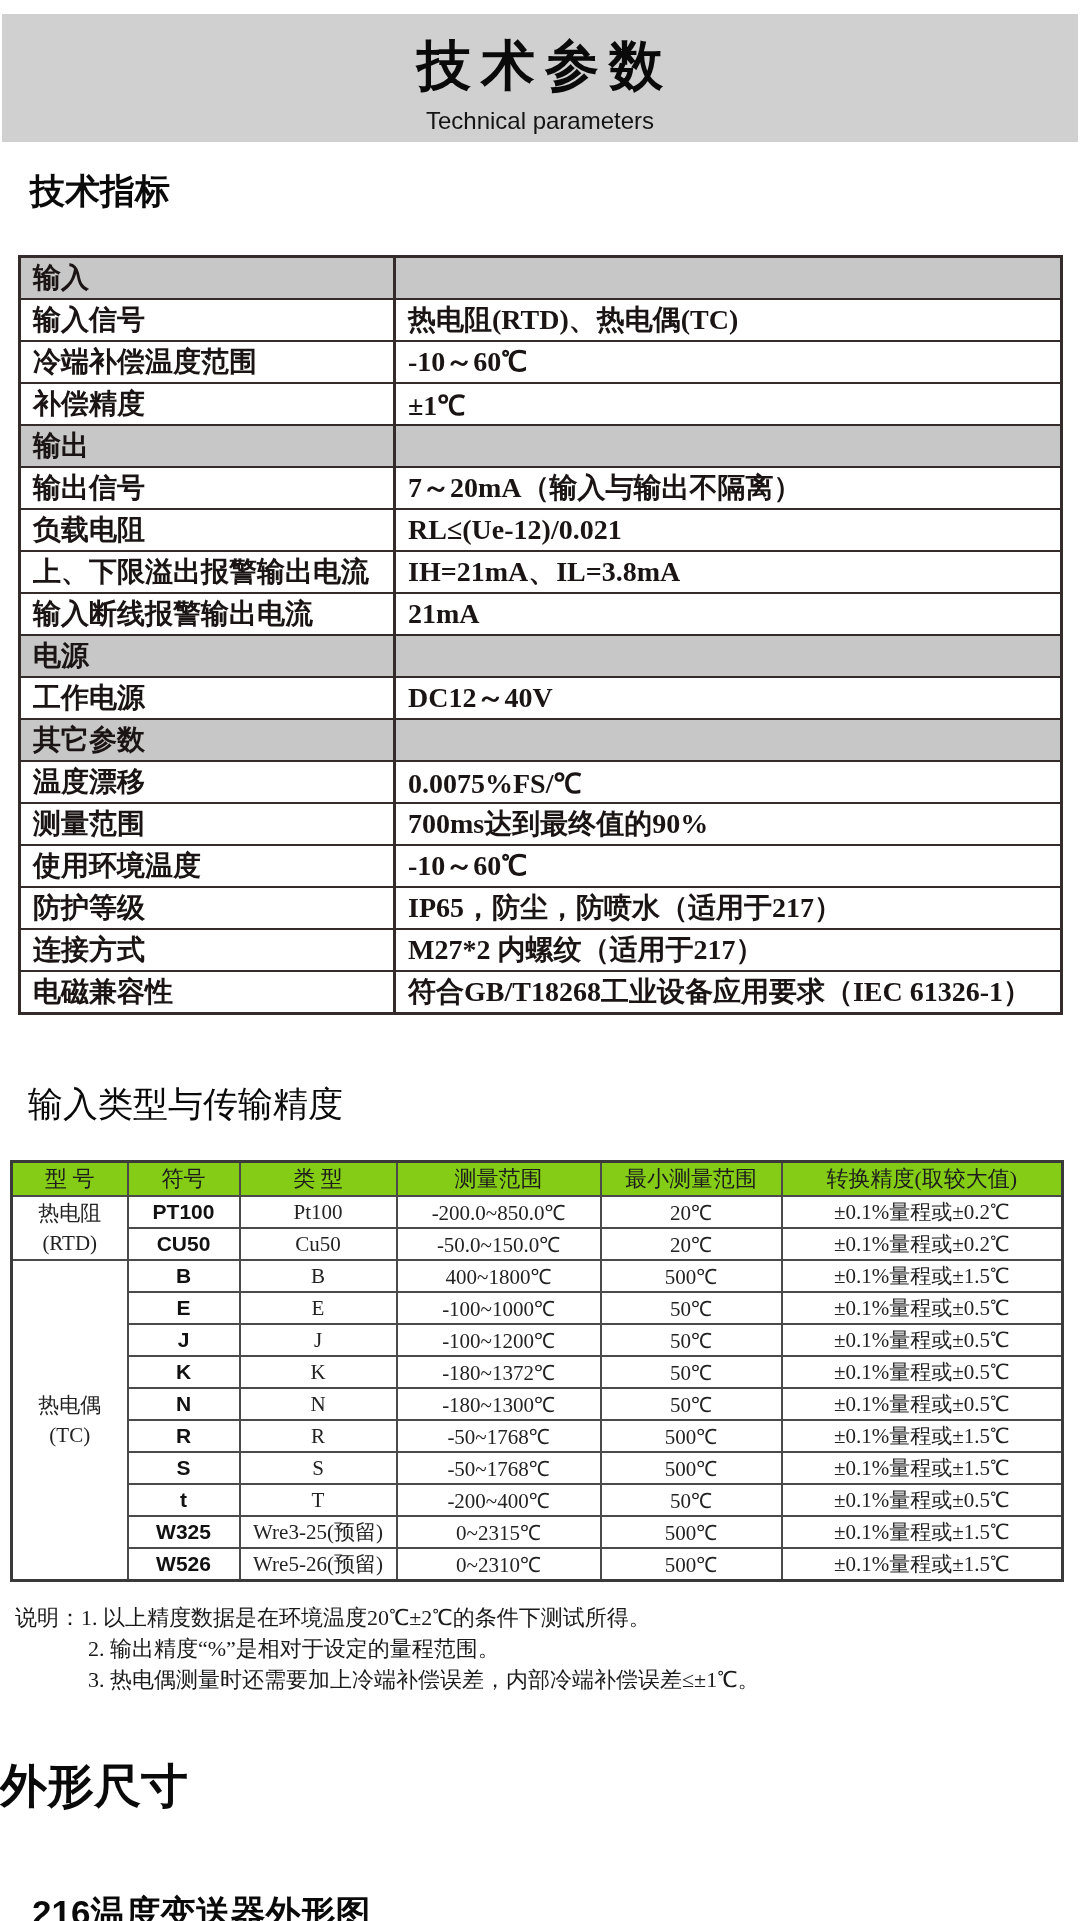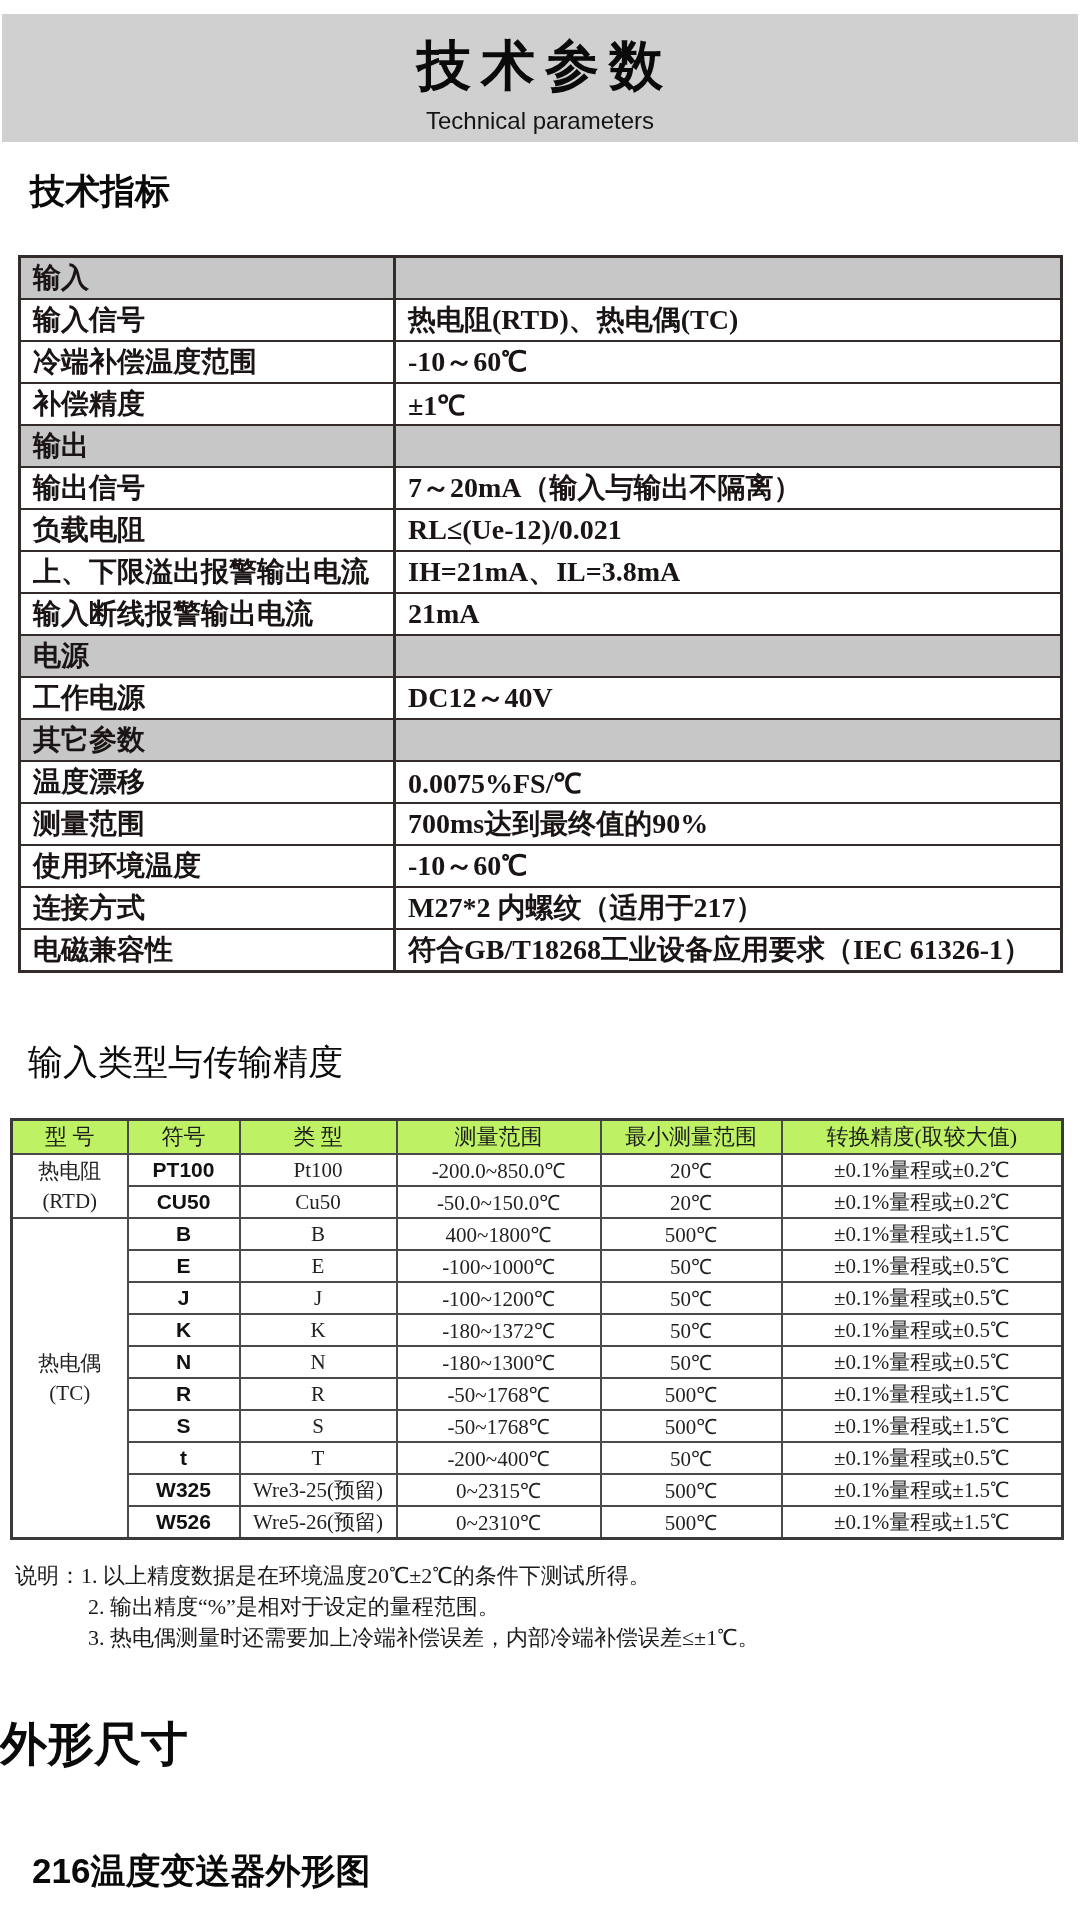--- a/index.html
+++ b/index.html
@@ -49,21 +49,21 @@
     font-family:"Liberation Serif", serif;
     font-size:21px; color:#222222; text-align:center;
     border:3px solid #3a3a3a;
   }
   .input-table col.cg  { width:116px; }
   .input-table col.cs  { width:112px; }
   .input-table col.ck  { width:157px; }
   .input-table col.cr  { width:204px; }
   .input-table col.cm  { width:181px; }
   .input-table th {
-    background:#bef264; border:2px solid #4a4a4a;
+    background:#84cc16; border:2px solid #4a4a4a;
     height:29px; font-weight:normal; font-size:22px; color:#1c1c1c;
   }
   .input-table td {
     border:2px solid #4a4a4a; height:28px;
     white-space:nowrap; overflow:hidden;
   }
   .input-table td.symbol {
     font-family:"Liberation Sans", sans-serif;
     font-weight:bold; font-size:21px; color:#111111;
   }
@@ -146,20 +146,24 @@
         <td class="label">温度漂移</td>
         <td class="value">0.0075%FS/℃</td>
       </tr>
       <tr class="data">
         <td class="label">测量范围</td>
         <td class="value">700ms达到最终值的90%</td>
       </tr>
       <tr class="data">
         <td class="label">使用环境温度</td>
         <td class="value">-10～60℃</td>
+      </tr>
+      <tr class="data">
+        <td class="label">防护等级</td>
+        <td class="value">IP65，防尘，防喷水（适用于217）</td>
       </tr>
       <tr class="data">
         <td class="label">连接方式</td>
         <td class="value">M27*2 内螺纹（适用于217）</td>
       </tr>
       <tr class="data">
         <td class="label">电磁兼容性</td>
         <td class="value">符合GB/T18268工业设备应用要求（IEC 61326-1）</td>
       </tr>
     </tbody>

